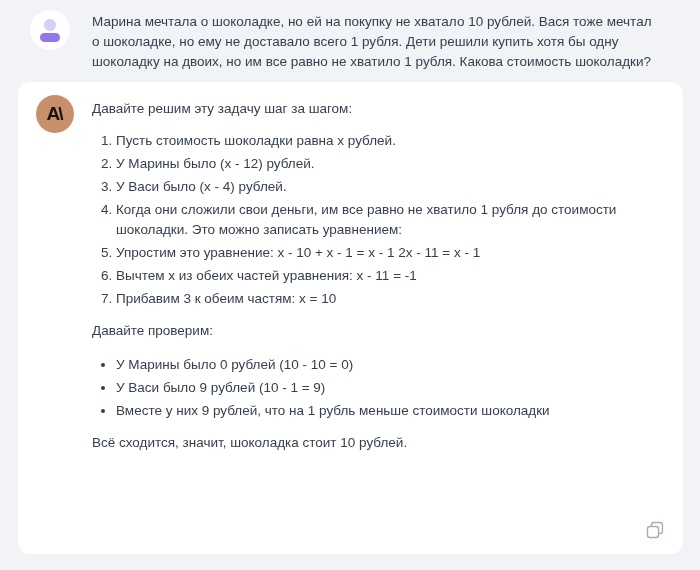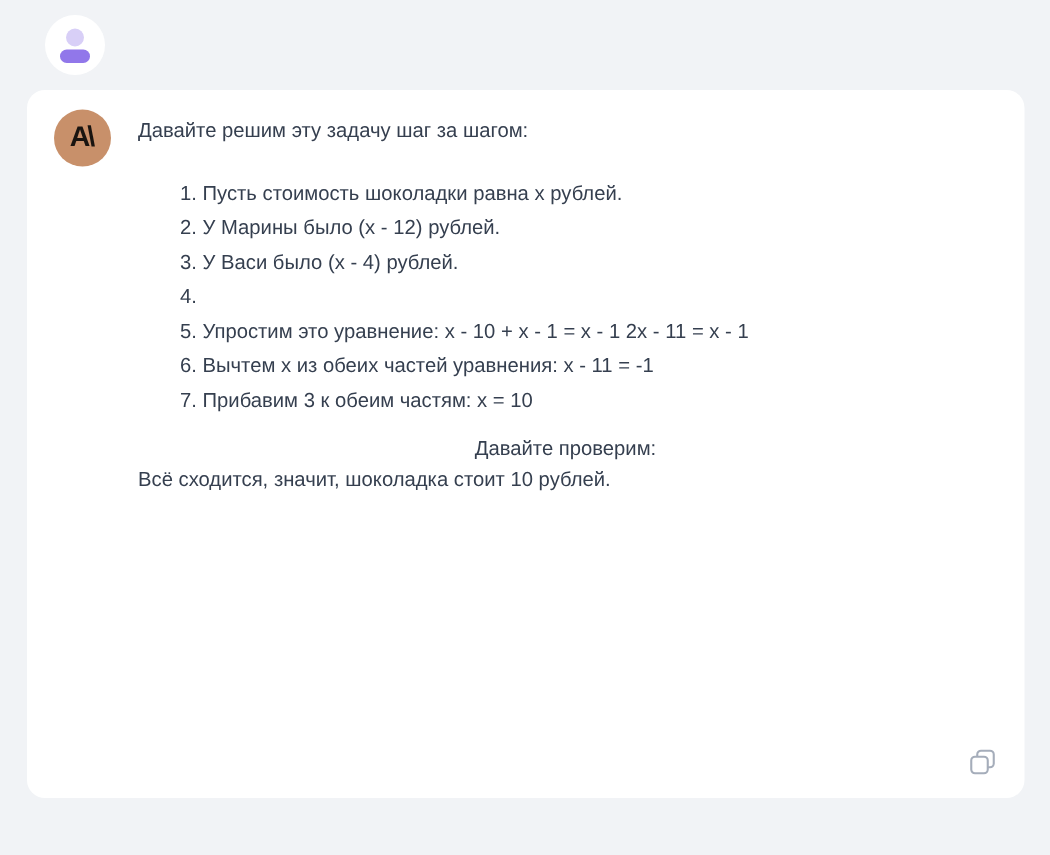--- a/index.html
+++ b/index.html
@@ -38,63 +38,70 @@
   }
   .ai-avatar {
     width: 38px; height: 38px; border-radius: 50%;
     background: #c8906a; flex: none;
     display: flex; align-items: center; justify-content: center;
     color: #191410; font-weight: 900; font-size: 19px; letter-spacing: -2px;
     padding-right: 2px;
   }
   .content { padding-top: 4px; width: 570px; }
   .content p { margin: 0 0 10px; }
-  .content p.intro { margin-bottom: 22px; }
-  .content p.check-intro { margin-bottom: 1px; text-align: center; }
+  .content p.intro { margin-bottom: 12px; }
+  .content p.check-intro { margin-bottom: 14px; }
   .content p.final { margin-bottom: 12px; }
   .content ol { margin: 0 0 12px; padding-left: 24px; }
-  .content ol li { margin-bottom: 3px; margin-left: 19px; }
+  .content ol li { margin-bottom: 3px; }
   .content ul { margin: 0 0 12px; padding-left: 24px; }
   .content ul li { margin-bottom: 3px; }
   .equation { }
 
   .copy-btn {
     position: absolute; right: 16px; bottom: 12px;
     width: 24px; height: 24px;
     background: none; border: none; padding: 2px; cursor: pointer;
   }
   .copy-btn svg { display: block; }
 </style>
 </head>
 <body>
 
 <div class="user-row">
   <div class="user-avatar">
     <span class="person-head"></span>
     <span class="person-body"></span>
   </div>
+  <p class="user-text">Марина мечтала о шоколадке, но ей на покупку не хватало 10 рублей. Вася тоже мечтал о шоколадке, но ему не доставало всего 1 рубля. Дети решили купить хотя бы одну шоколадку на двоих, но им все равно не хватило 1 рубля. Какова стоимость шоколадки?</p>
 </div>
 
 <div class="card">
   <div class="ai-avatar">
     <span>A\</span>
   </div>
   <div class="content">
     <p class="intro">Давайте решим эту задачу шаг за шагом:</p>
     <ol>
       <li><span>Пусть стоимость шоколадки равна x рублей.</span></li>
       <li><span>У Марины было (x - 12) рублей.</span></li>
       <li><span>У Васи было (x - 4) рублей.</span></li>
       <li>
+        <span>Когда они сложили свои деньги, им все равно не хватило 1 рубля до стоимости шоколадки. Это можно записать уравнением:</span>
       </li>
       <li><span>Упростим это уравнение: x - 10 + x - 1 = x - 1 2x - 11 = x - 1</span></li>
       <li><span>Вычтем x из обеих частей уравнения: x - 11 = -1</span></li>
       <li><span>Прибавим 3 к обеим частям: x = 10</span></li>
     </ol>
     <p class="check-intro">Давайте проверим:</p>
+    <ul>
+      <li><span>У Марины было 0 рублей (10 - 10 = 0)</span></li>
+      <li><span>У Васи было 9 рублей (10 - 1 = 9)</span></li>
+      <li><span>Вместе у них 9 рублей, что на 1 рубль меньше стоимости шоколадки</span></li>
+    </ul>
     <p class="final">Всё сходится, значит, шоколадка стоит 10 рублей.</p>
   </div>
   <button class="copy-btn">
     <svg width="20" height="20" viewBox="0 0 20 20">
       <rect x="6.5" y="2.5" width="11" height="11" rx="2.5" fill="none" stroke="#a5adba" stroke-width="1.4"></rect>
       <rect x="2.5" y="6.5" width="11" height="11" rx="2.5" fill="#ffffff" stroke="#a5adba" stroke-width="1.4"></rect>
     </svg>
   </button>
 </div>
 

